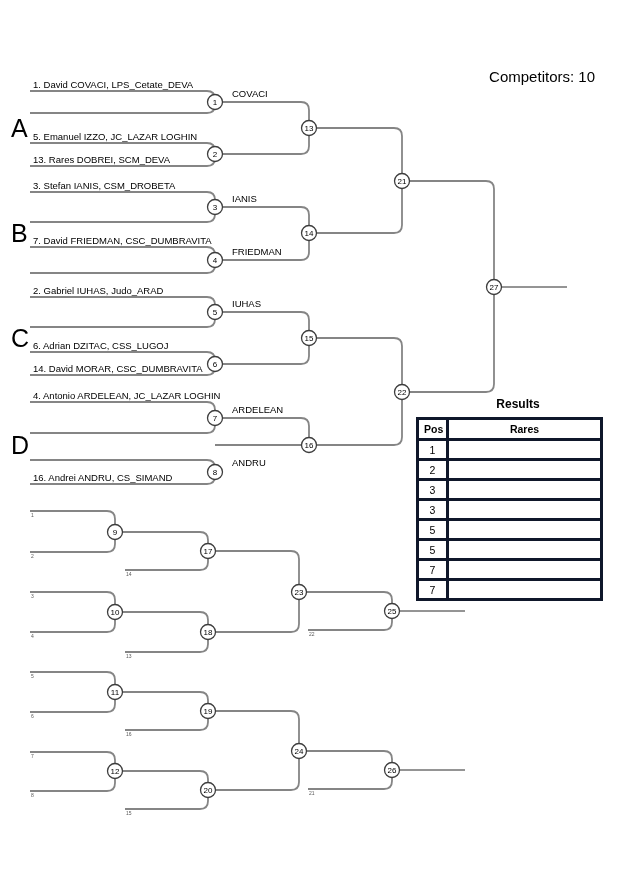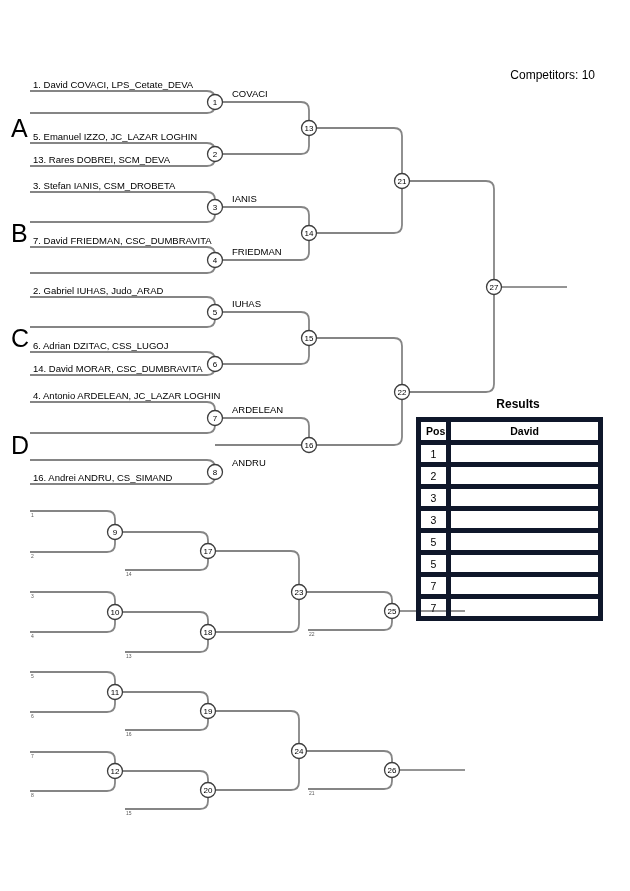--- a/index.html
+++ b/index.html
@@ -1,33 +1,33 @@
 <!DOCTYPE html>
 <html><head>
 <meta charset="utf-8">
 <style>
   html,body{margin:0;padding:0;background:#fff;}
   #page{position:relative;width:630px;height:891px;background:#ffffff;overflow:hidden;
         font-family:"Liberation Sans",sans-serif;color:#000;}
   #title{position:absolute;left:35px;top:44px;font-size:21px;font-weight:bold;
          letter-spacing:0.3px;white-space:pre;}
-  #competitors{position:absolute;right:35px;top:68px;font-size:12px;}
+  #competitors{position:absolute;right:35px;top:68px;font-size:15px;}
   svg{position:absolute;left:0;top:0;}
   .bl{fill:none;stroke:#858585;stroke-width:1.8px;}
   .stub{fill:none;stroke:#2b2b2b;stroke-width:1px;}
   .mc{fill:#ffffff;stroke:#3d3d3d;stroke-width:1.3px;}
   .mn{font-size:8px;fill:#000;text-anchor:middle;font-family:"Liberation Sans",sans-serif;}
   .entry{font-size:9.5px;fill:#000;font-family:"Liberation Sans",sans-serif;}
   .winner{font-size:9.5px;fill:#000;font-family:"Liberation Sans",sans-serif;}
   .groupletter{font-size:25px;fill:#000;font-family:"Liberation Sans",sans-serif;}
   .slot{font-size:5px;fill:#5a5a5a;font-family:"Liberation Sans",sans-serif;}
   #results{position:absolute;left:416px;top:397px;width:204px;}
   #results .heading{text-align:center;font-size:12px;font-weight:bold;margin-bottom:6px;}
   #results table{border-collapse:collapse;width:187px;border:2px solid #000;table-layout:fixed;}
-  #results th,#results td{border:5px solid #0f172a;font-size:10.5px;padding:0 3px;height:17px;overflow:hidden;}
+  #results th,#results td{border:3px solid #0f172a;font-size:10.5px;padding:0 3px;height:17px;overflow:hidden;}
   #results th{font-weight:bold;height:18px;}
   #results .poscol{width:30px;}
   #results th.pos{text-align:left;padding-left:5px;}
   #results th.name{text-align:center;}
   #results td.pos{text-align:center;}
 </style>
 </head>
 <body>
 
 <div id="page">
@@ -225,21 +225,21 @@
   <div id="results">
     <div class="heading">Results</div>
     <table>
       <colgroup>
           <col class="poscol">
           <col>
         </colgroup>
       <tbody>
           <tr>
         <th class="pos">Pos</th>
-        <th class="name">David</th>
+        <th class="name">Rares</th>
       </tr>
       <tr>
             <td class="pos">1</td>
             <td></td>
           </tr>
       <tr>
             <td class="pos">2</td>
             <td></td>
           </tr>
       <tr>

